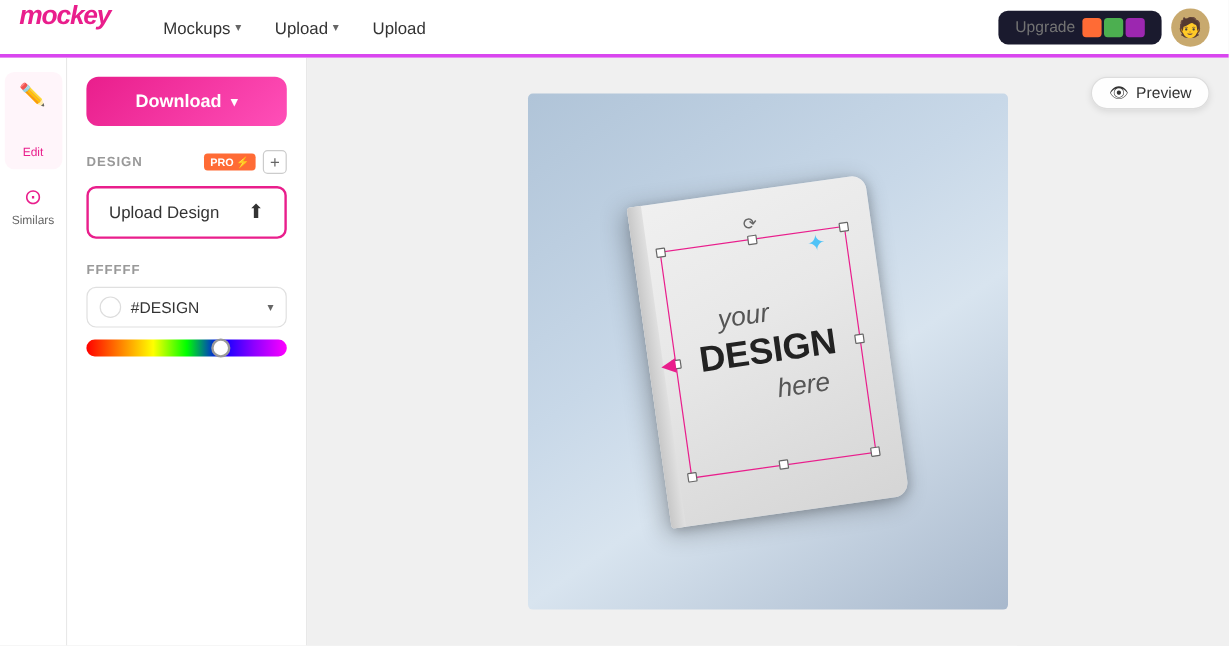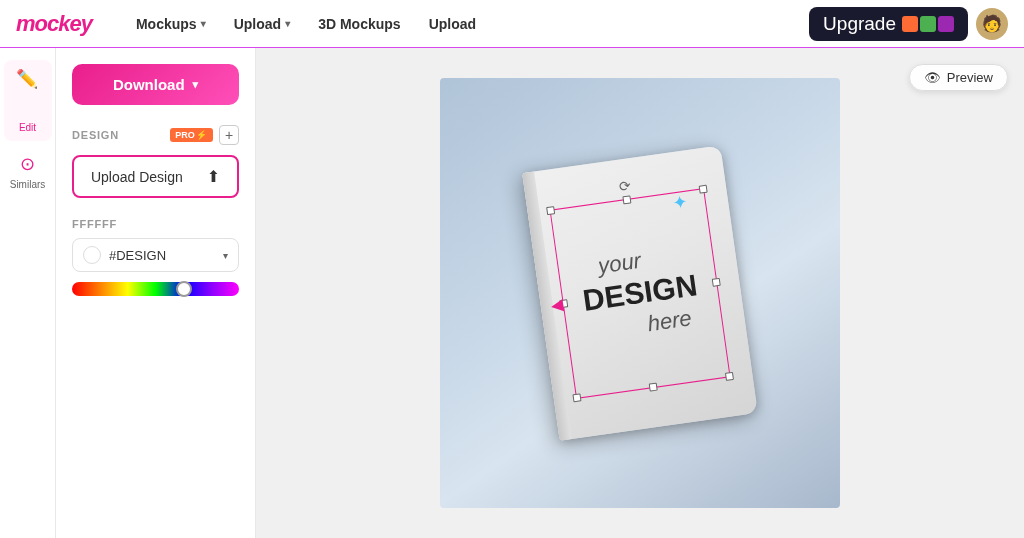--- a/index.html
+++ b/index.html
@@ -1,39 +1,39 @@
 <!DOCTYPE html>
 <html><head>
   <meta charset="utf-8">
   <style>
     * { box-sizing: border-box; margin: 0; padding: 0; }
     body { font-family: -apple-system, BlinkMacSystemFont, 'Segoe UI', sans-serif; background: #f5f5f5; width: 1024px; height: 538px; overflow: hidden; }
 
     
     .navbar {
-      display: flex; align-items: center; height: 48px;
-      background: #fff; border-bottom: 1px solid #d946ef;
+      display: flex; height: 48px;
+      background: #fff; border-bottom: 3px solid #d946ef;
       padding: 0 16px; position: relative; z-index: 10;
     }
     .logo {
       font-size: 22px; font-weight: 700; color: #e91e8c;
       font-style: italic; margin-right: 32px; letter-spacing: -1px;
     }
     .nav-links { display: flex; align-items: center; gap: 4px; flex: 1; }
     .nav-link {
       display: flex; align-items: center; gap: 4px;
       padding: 6px 12px; font-size: 14px; color: #333;
-      cursor: pointer; border-radius: 4px; font-weight: bold;
+      cursor: pointer; border-radius: 4px;
     }
     .nav-link .chevron { font-size: 10px; color: #666; }
     .nav-right { display: flex; align-items: center; gap: 8px; }
     .upgrade-btn {
       display: flex; align-items: center; gap: 6px;
-      background: #1a1a2e; color: #ffffff; border: none;
-      border-radius: 8px; padding: 6px 14px; font-size: 19px;
+      background: #1a1a2e; color: #737373; border: none;
+      border-radius: 8px; padding: 6px 14px; font-size: 13px;
       cursor: pointer; font-weight: 500;
     }
     .upgrade-icons { display: flex; gap: 2px; }
     .upgrade-icon-box {
       width: 16px; height: 16px; border-radius: 3px;
       display: inline-block;
     }
     .avatar-btn {
       width: 32px; height: 32px; border-radius: 50%;
       background: #c8a96e; border: none; cursor: pointer;
@@ -229,23 +229,20 @@
 <nav class="navbar">
   <div class="logo">mockey</div>
   <div class="nav-links">
     <div class="nav-link">
       <span>Mockups</span>
       <span class="chevron">▾</span>
     </div>
     <div class="nav-link">
       <span>Upload</span>
       <span class="chevron">▾</span>
-    </div>
-    <div class="nav-link">
-      <span>3D Mockups</span>
     </div>
     <div class="nav-link">
       <span>Upload</span>
     </div>
   </div>
   <div class="nav-right">
     <button class="upgrade-btn">
       <span>Upgrade</span>
       <div class="upgrade-icons">
         <span class="upgrade-icon-box" style="background:#ff6b35;"></span>

